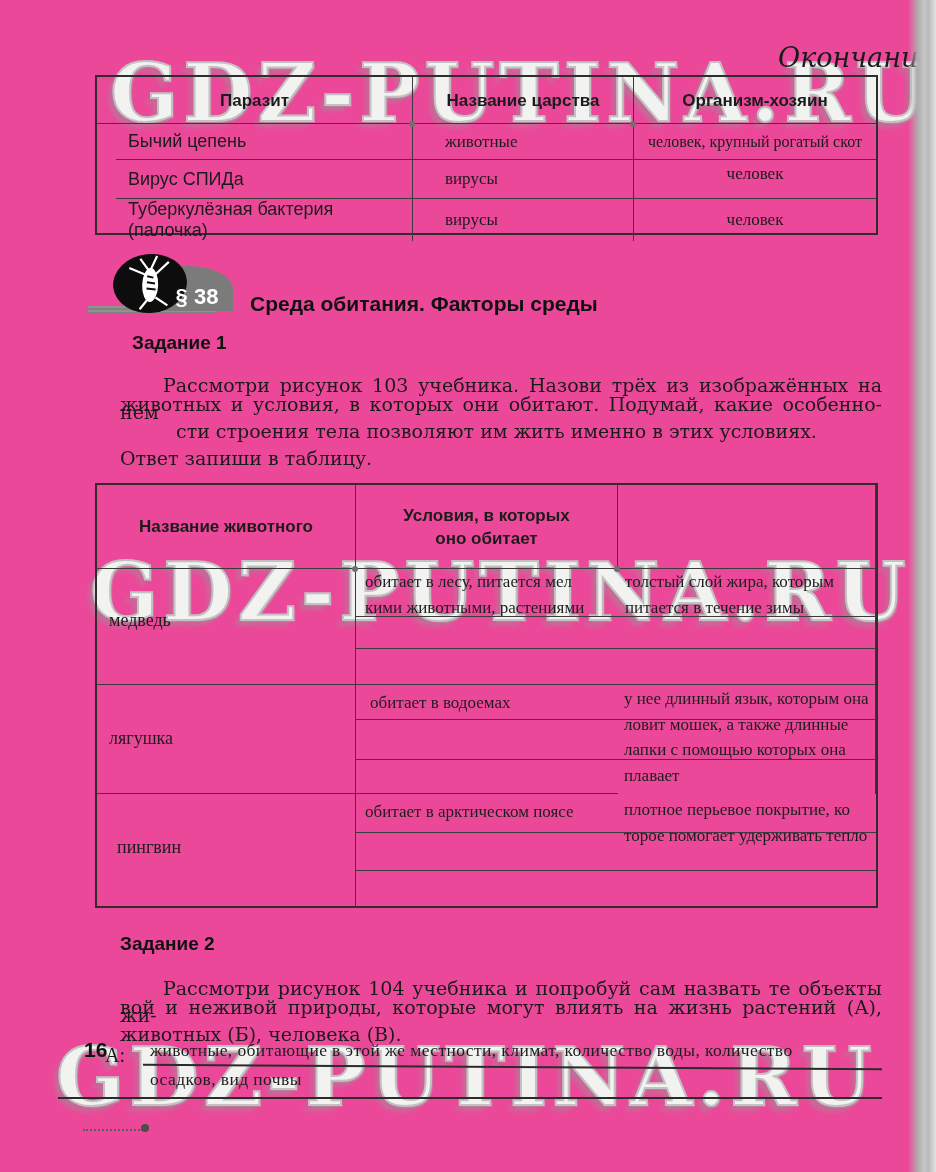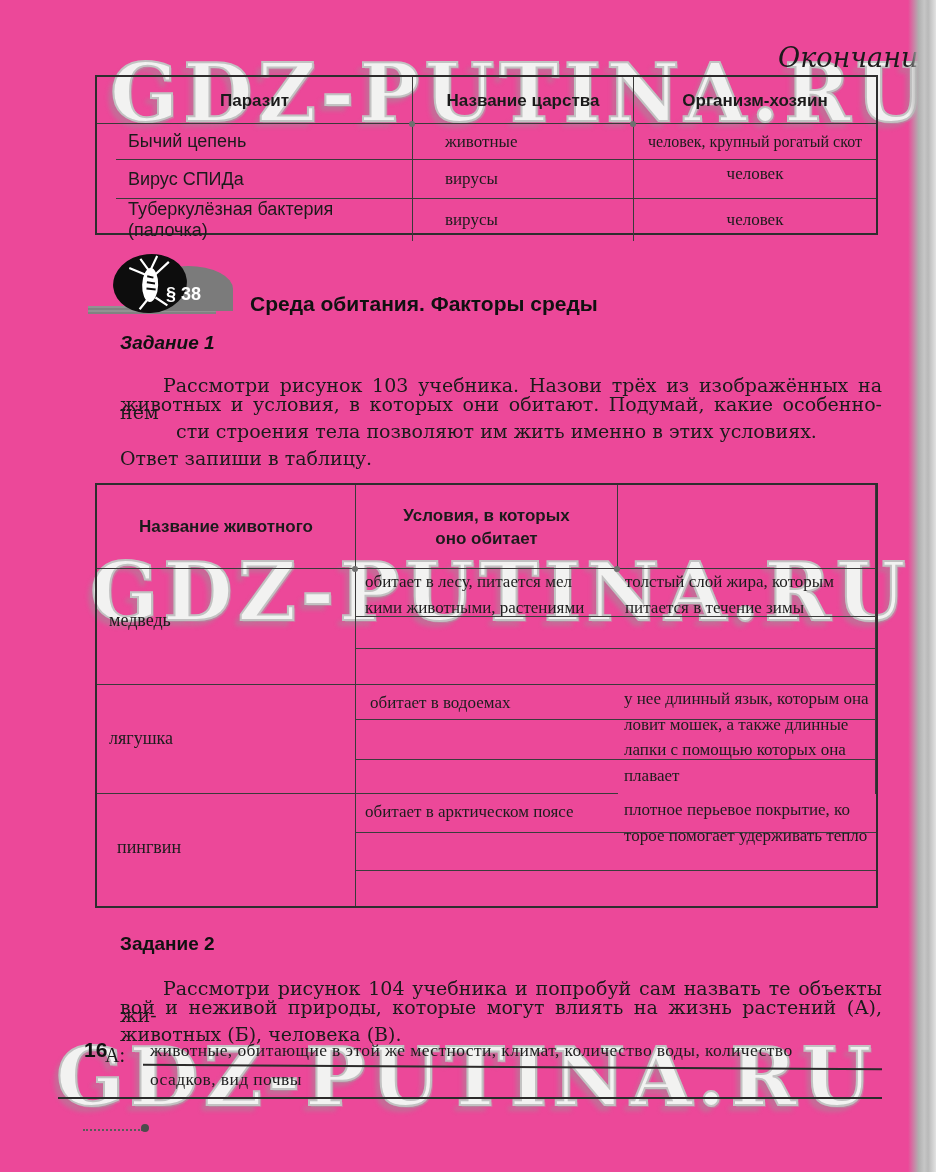--- a/index.html
+++ b/index.html
@@ -54,22 +54,22 @@
   
   .hw{position:absolute; z-index:3; font-family:"Liberation Serif", serif; font-size:17px; line-height:26px; color:#1d1d1d; white-space:nowrap;}
   .hw span{display:block;}
   .rule{position:absolute; left:259px; right:0; height:0; border-top:1.5px solid #3c3c3c; z-index:4;}
   .dot{position:absolute; width:6px; height:6px; border-radius:50%; background:#6f6f6f; z-index:5;}
   
   .bar{position:absolute; left:88px; top:306px; width:128px; height:8px; z-index:2;
     background:repeating-linear-gradient(0deg,#828282 0 2px,#929292 2px 4px);}
   .dome{position:absolute; left:143px; top:266px; width:90px; height:45px; z-index:3;
     background:#7b7b7b; border-radius:90px 90px 0 0 / 46px 46px 0 0;}
-  .snum{position:absolute; left:166px; top:284px; width:62px; z-index:5; text-align:left;
-    color:#ffffff; font-family:"Liberation Sans", sans-serif; font-weight:bold; font-size:18px;}
+  .snum{position:absolute; left:166px; top:284px; width:62px; z-index:5; text-align:center;
+    color:#ffffff; font-family:"Liberation Sans", sans-serif; font-weight:bold; font-size:22px;}
   .oval{position:absolute; left:113px; top:254px; width:74px; height:59px; z-index:4;
     background:#0d0d0d; border-radius:50%; transform:rotate(-6deg);}
   .title{position:absolute; left:250px; top:292px; z-index:3;
     font-family:"Liberation Sans", sans-serif; font-weight:bold; font-size:21px; color:#111;}
   .tasklbl{font-family:"Liberation Sans", sans-serif; font-weight:bold; font-size:19px; color:#111;}
   
   .hwb{position:absolute; z-index:3; font-family:"Liberation Serif", serif; font-size:17.5px; letter-spacing:0.4px; white-space:nowrap; color:#1d1d1d;}
   .ansline{position:absolute; z-index:2; height:0; border-top:2px solid #2b2b2b;}
   .pgnum{position:absolute; left:84px; top:1038px; z-index:3;
     font-family:"Liberation Sans", sans-serif; font-weight:bold; font-size:21px; color:#111;}
@@ -137,21 +137,21 @@
   <div class="oval">
     <svg width="74" height="59" viewBox="0 0 74 59">
       <ellipse cx="37" cy="31" rx="8" ry="17" fill="#ffffff" transform="rotate(8 37 31)"></ellipse>
       <path d="M37 16 L30 4 M39 16 L47 3 M33 20 L18 12 M42 22 L58 10 M34 44 L24 54 M41 44 L52 53" stroke="#ffffff" stroke-width="2.2" fill="none"></path>
       <path d="M35 22 L41 24 M34 28 L42 30 M33 34 L42 36" stroke="#0d0d0d" stroke-width="2" fill="none"></path>
     </svg>
   </div>
   <div class="snum">§ 38</div>
   <div class="title">Среда обитания. Факторы среды</div>
 
-  <div class="abs tasklbl" style="left:120px; top:332px;font-style:italic;">Задание 1</div>
+  <div class="abs tasklbl" style="left:132px; top:332px;">Задание 1</div>
   <div class="abs bodyline just indent" style="left:120px; top:364px;">Рассмотри рисунок 103 учебника. Назови трёх из изображённых на нём</div>
   <div class="abs bodyline just" style="left:120px; top:391px;">животных и условия, в которых они обитают. Подумай, какие особенно-</div>
   <div class="abs bodyline" style="left:128px; top:418px;margin-left:48px;">сти строения тела позволяют им жить именно в этих условиях.</div>
   <div class="abs bodyline" style="left:120px; top:445px;">Ответ запиши в таблицу.</div>
 
   <div class="tbl" style="left:95px; top:483px; width:783px; height:425px; grid-template-columns:259px 262px 1fr; grid-template-rows:84px 116px 109px 1fr;">
     <div class="cell hcell">
       <span class="stack">
           <span>Название животного</span>
         </span>

